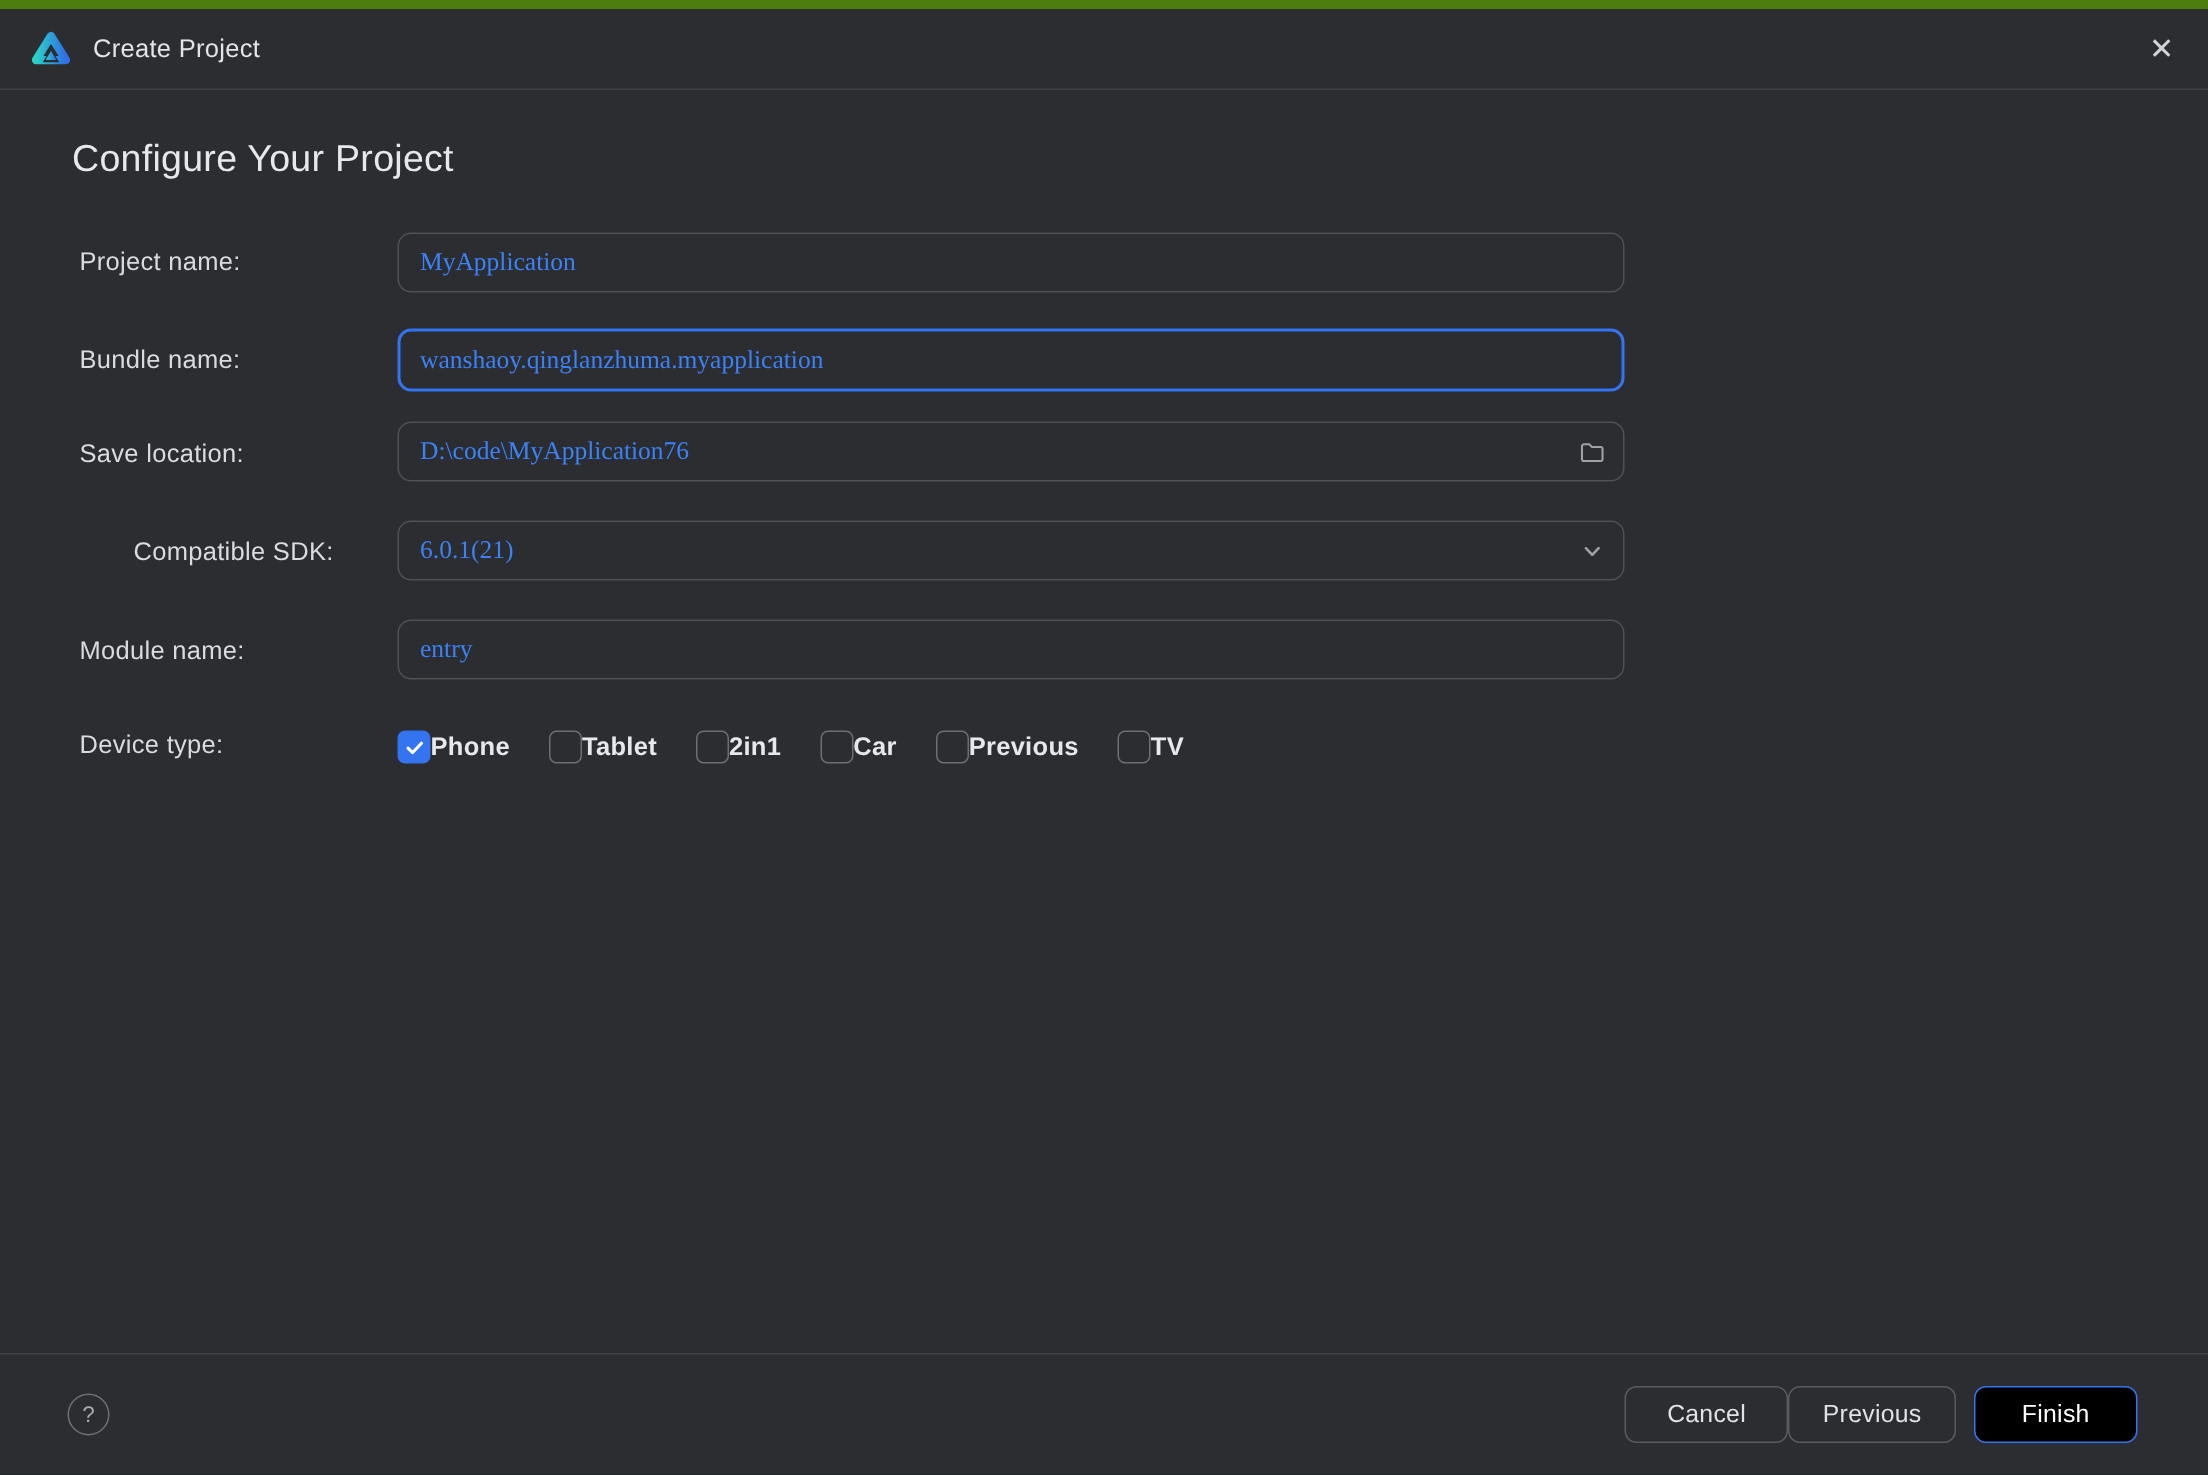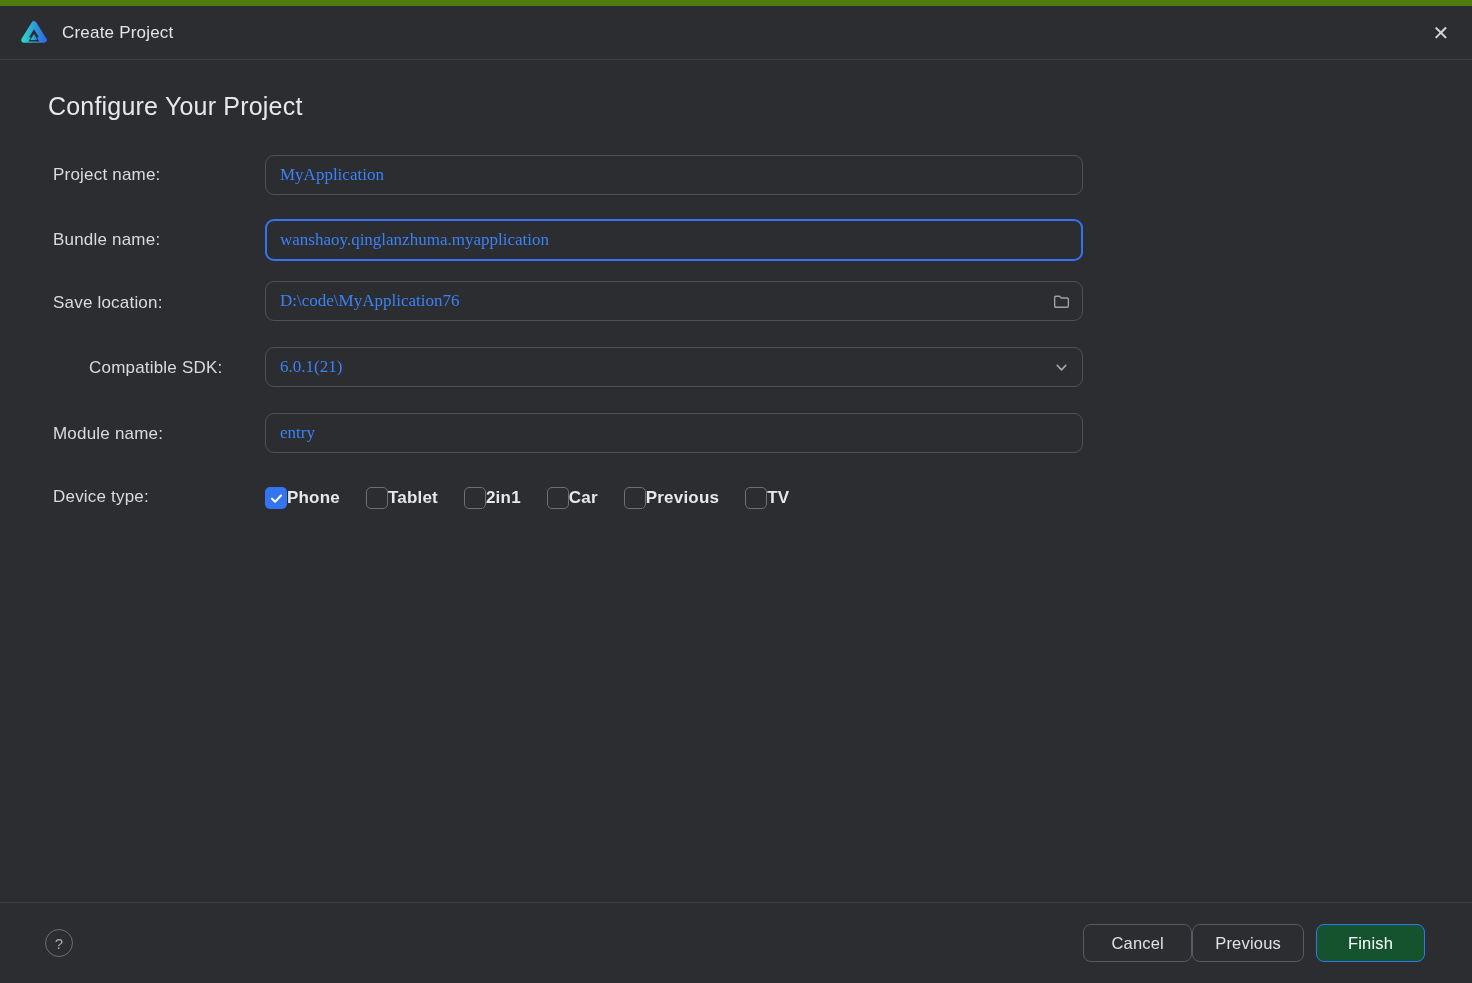--- a/index.html
+++ b/index.html
@@ -189,21 +189,21 @@
     display: flex; align-items: center; justify-content: center;
     cursor: pointer;
     letter-spacing: 0.2px;
   }
   .btn-secondary {
     background: transparent;
     border: 1px solid #575b61;
     color: #e0e2e6;
   }
   .btn-primary {
-    background: #14532d;
+    background: #000000;
     border: 1px solid #3574f0;
     color: #ffffff;
     margin-left: 12px;
   }
   .btn + .btn-secondary { }
 </style>
 </head>
 <body>
 
 <div id="app">

